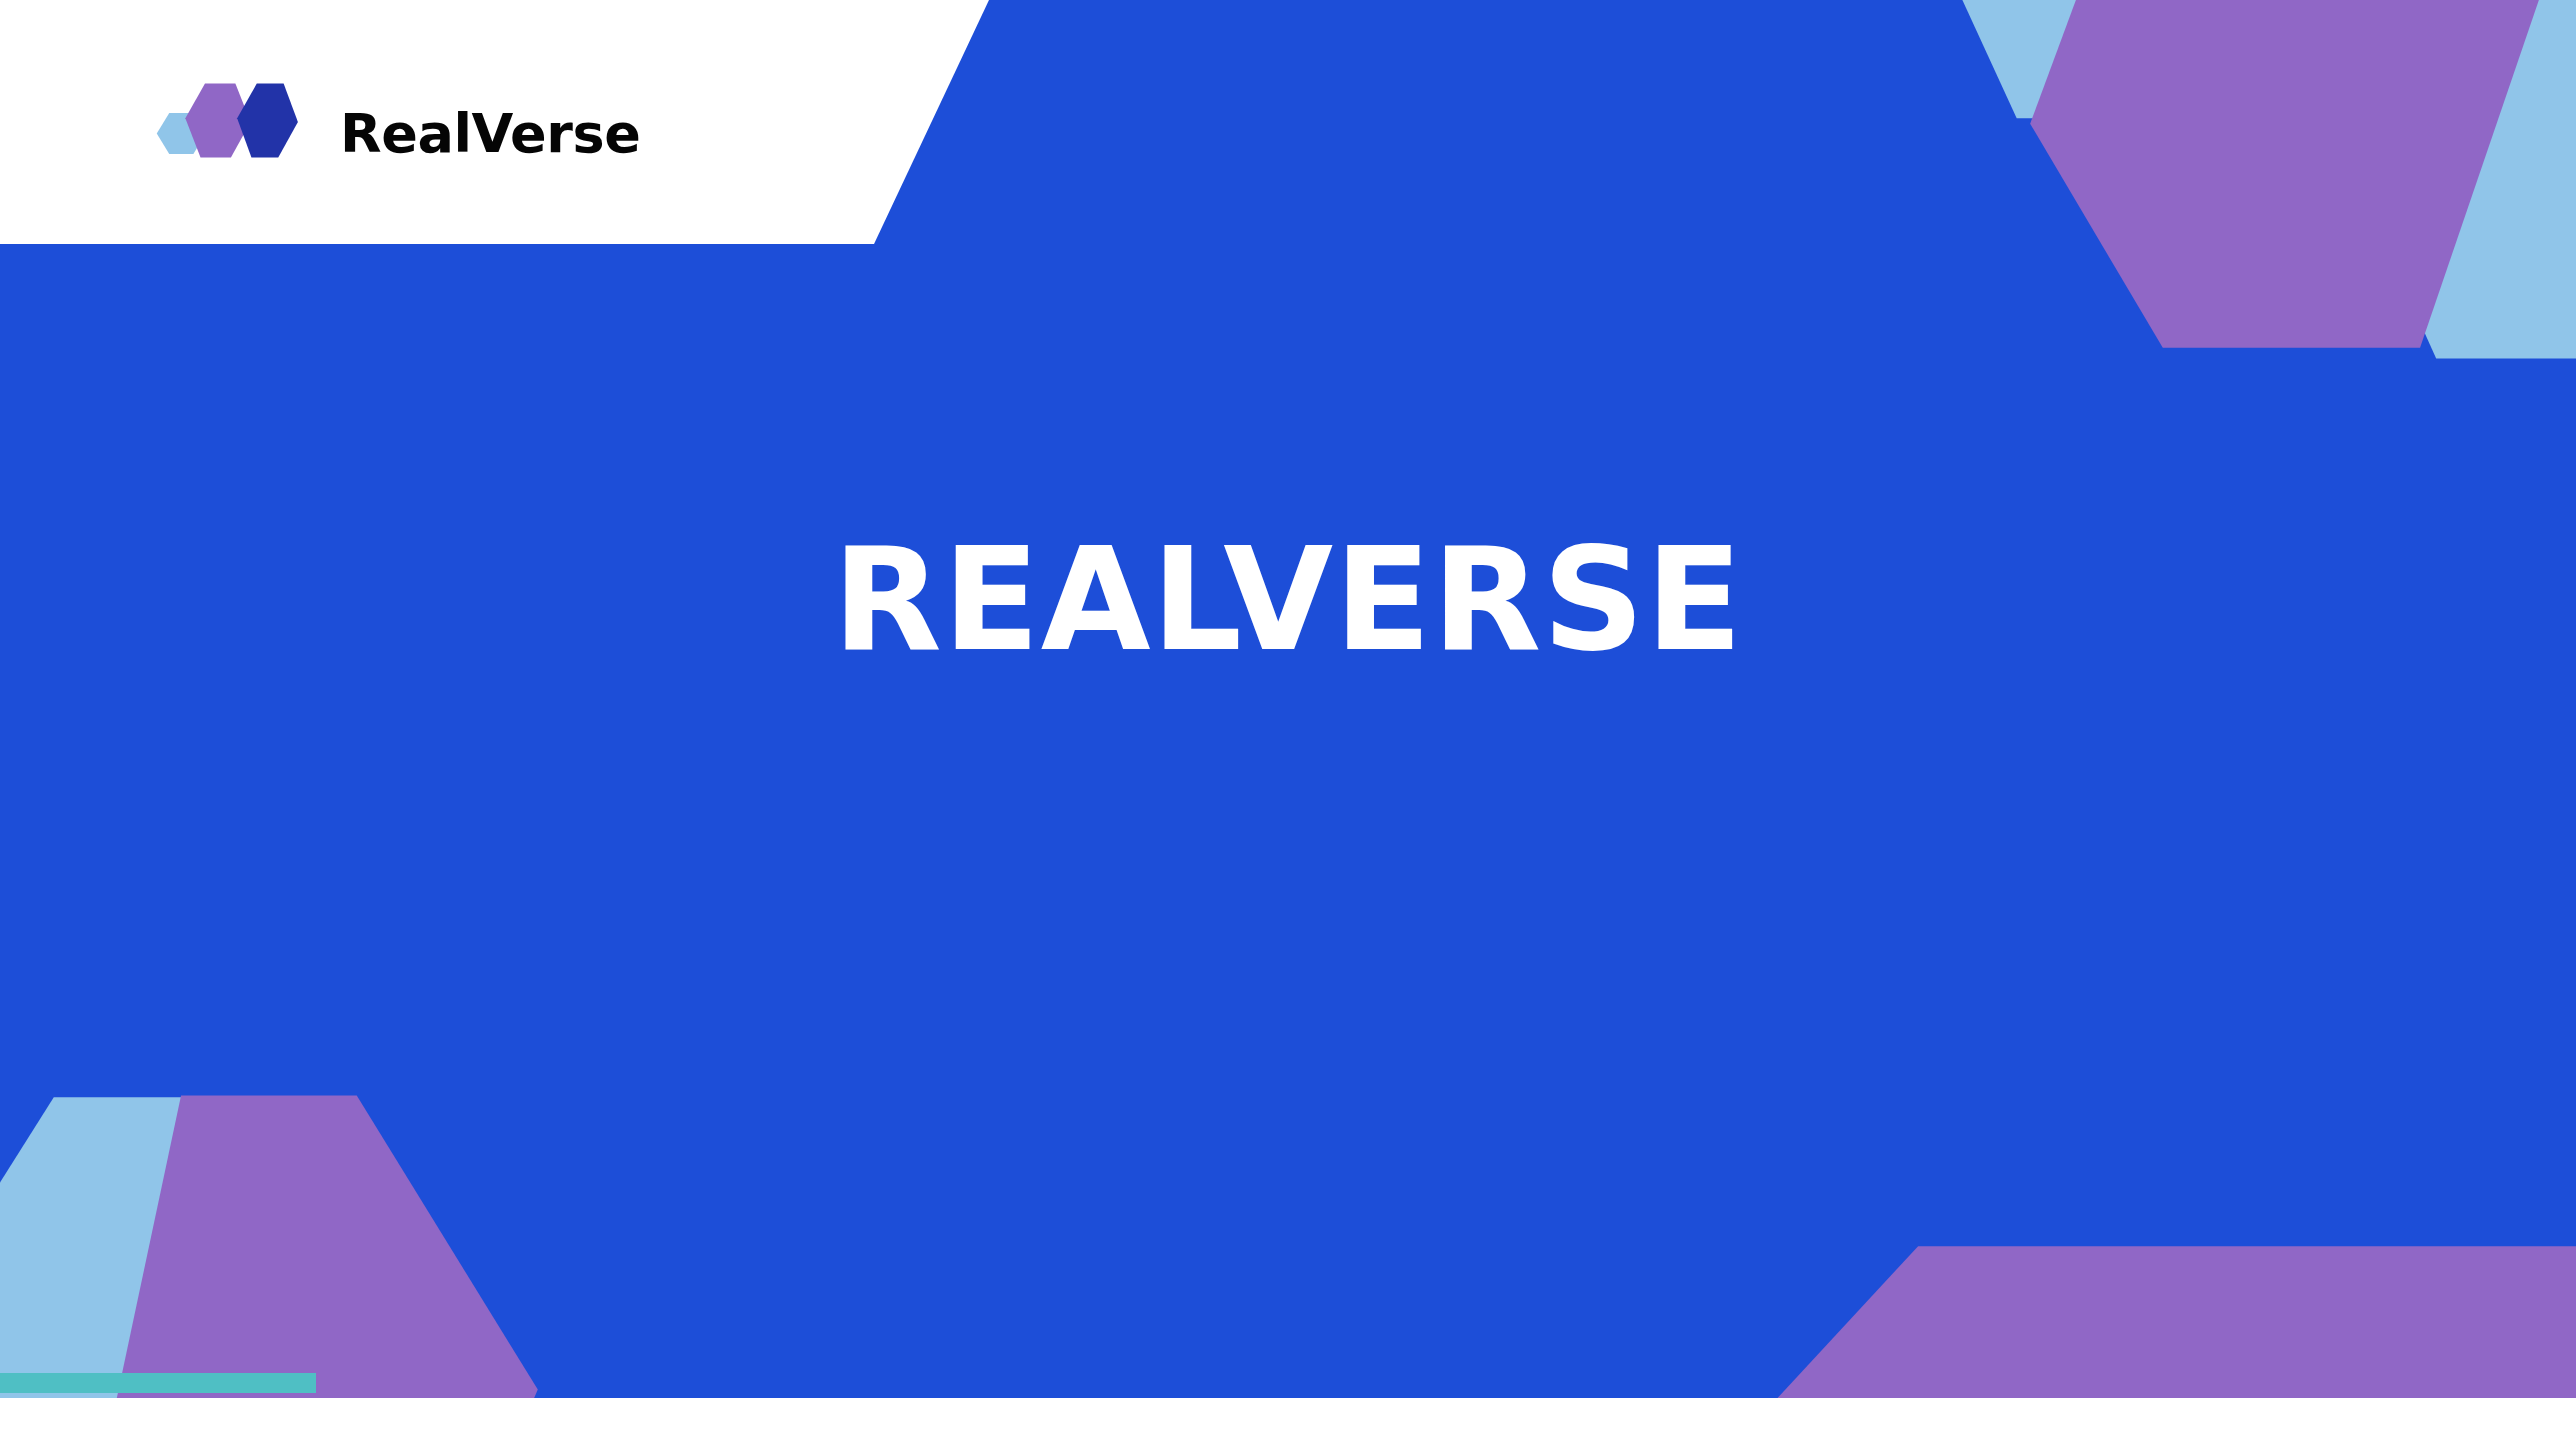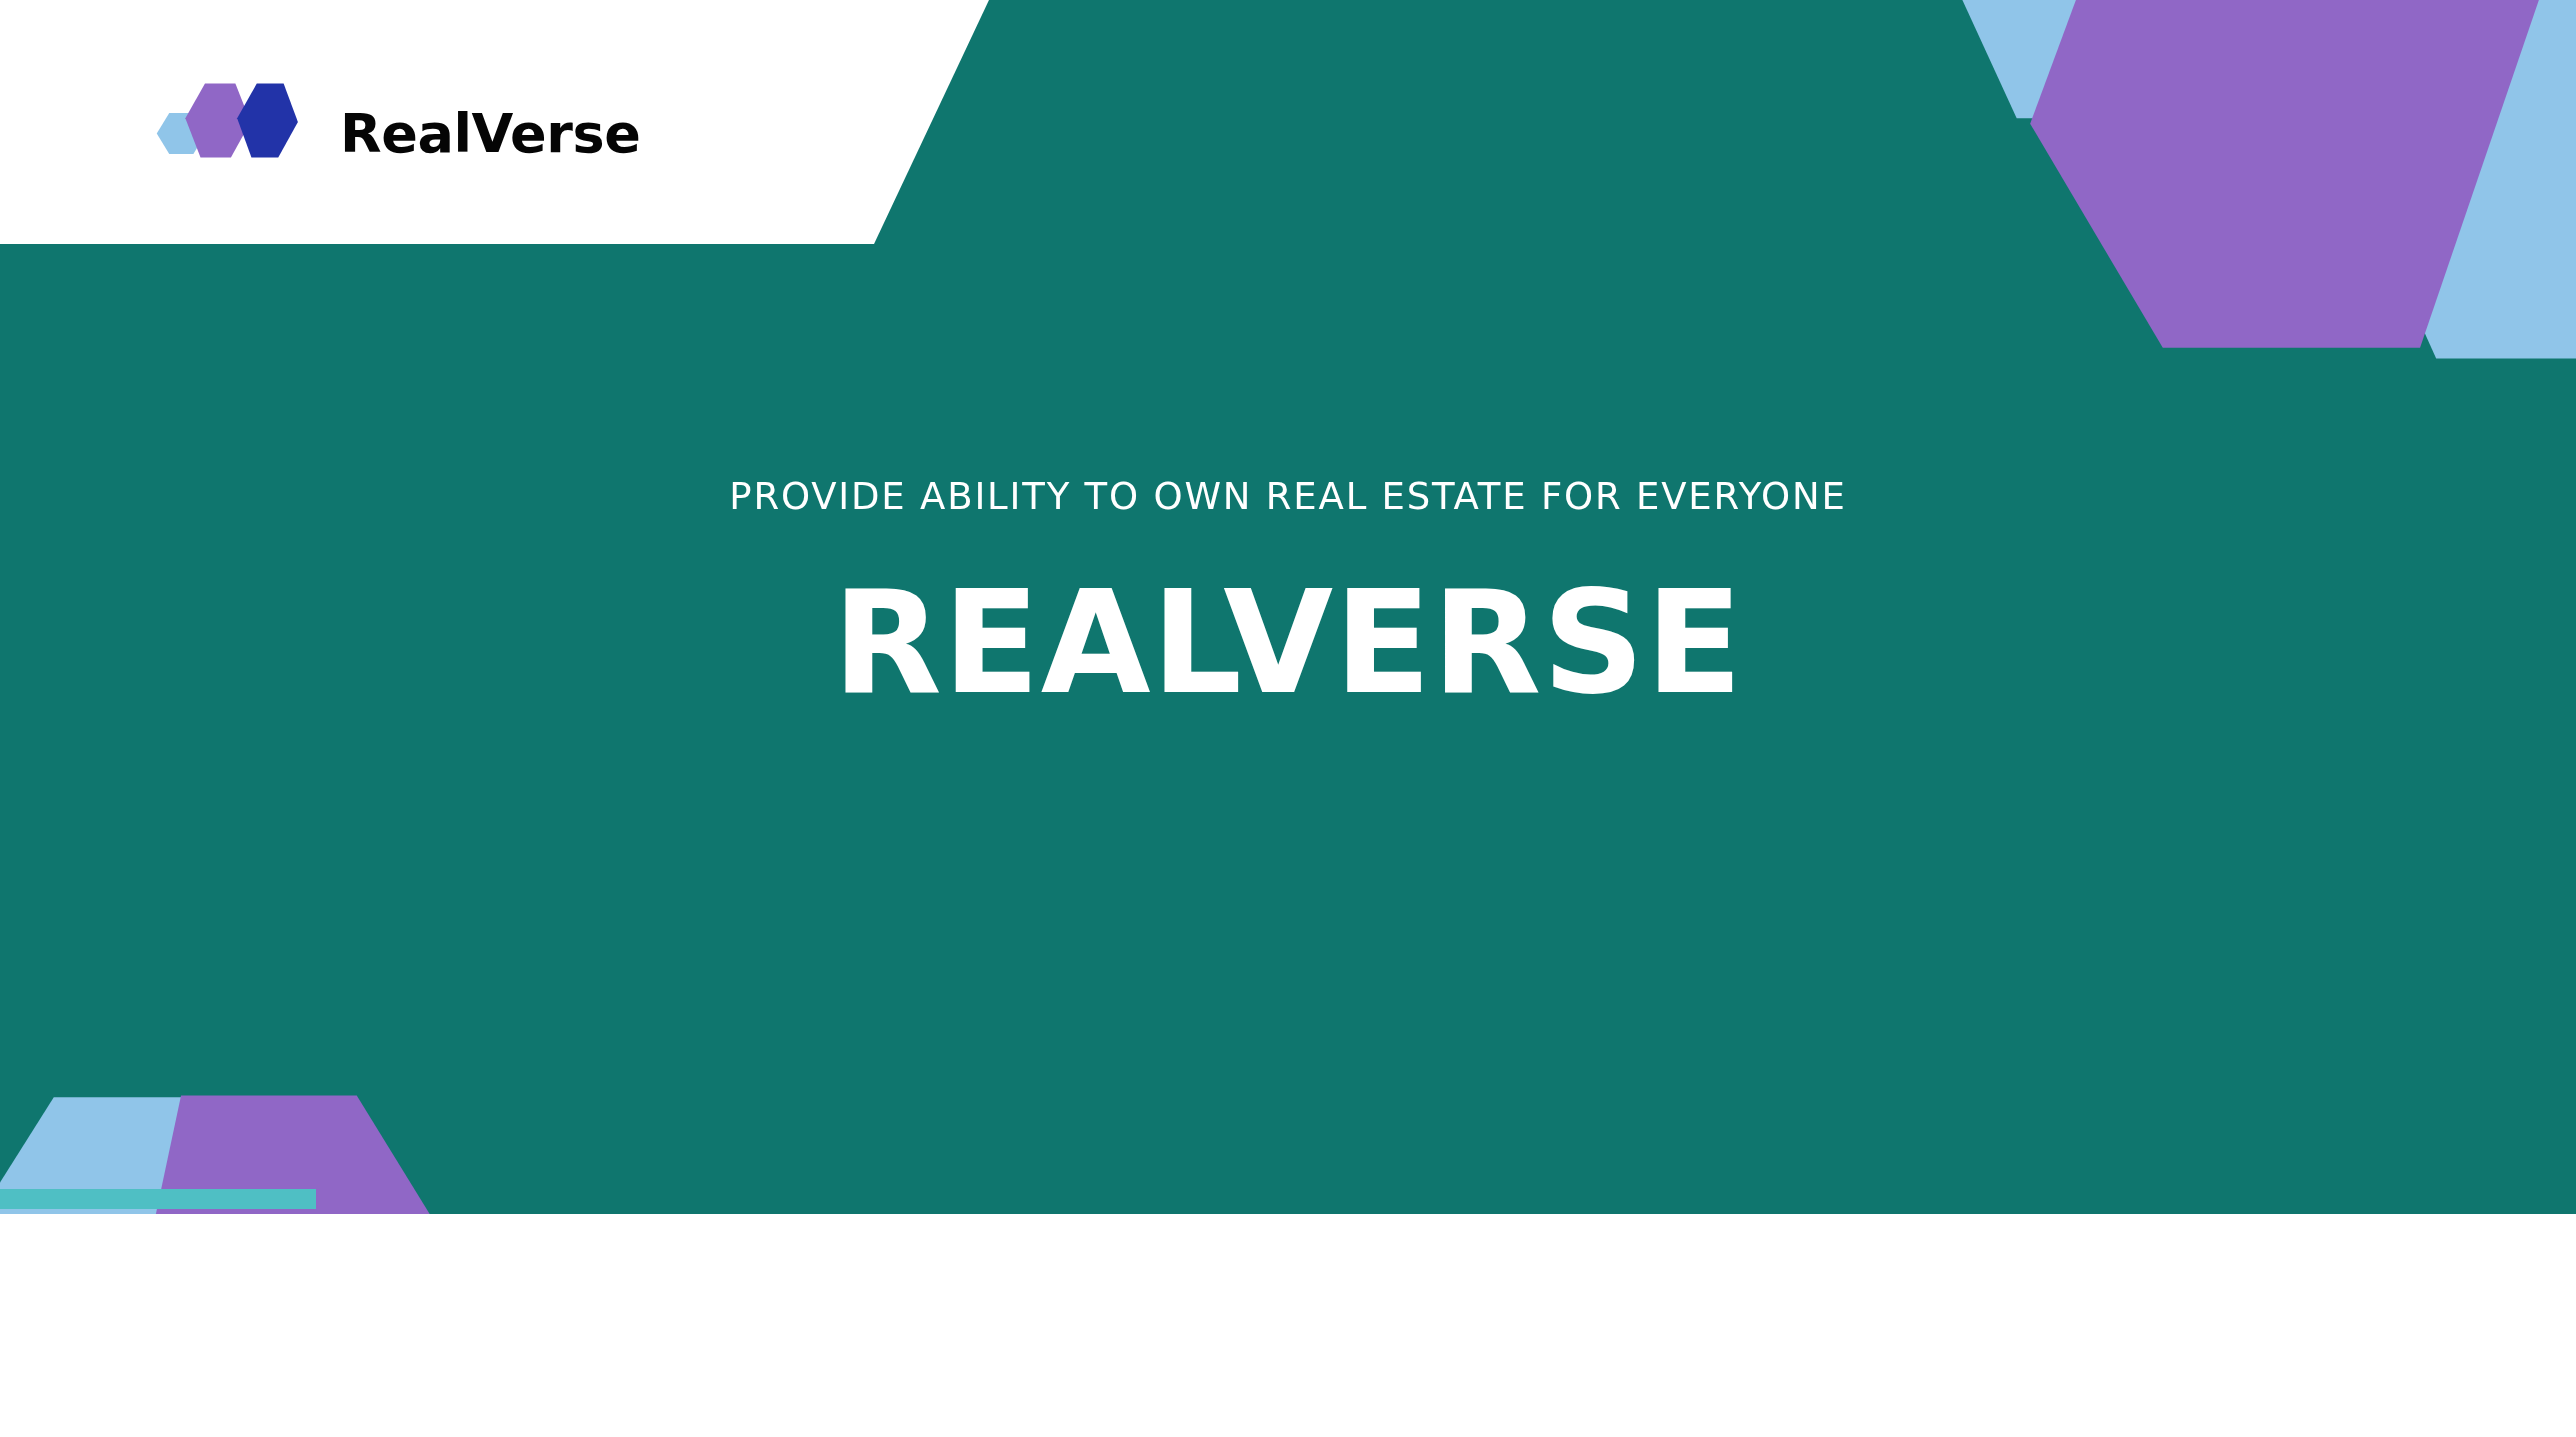--- a/index.html
+++ b/index.html
@@ -9,23 +9,23 @@
     background: #ffffff;
   }
   body {
     font-family: "Liberation Sans", sans-serif;
   }
 
   
   #slide {
     position: relative;
     width: 2576px;
-    height: 1214px;
+    height: 1398px;
     overflow: hidden;
-    background: #0f766e;
+    background: #1d4ed8;
   }
 
   
   .deco-layer {
     position: absolute;
     top: 0;
     left: 0;
     width: 2576px;
     height: 1438px;
     pointer-events: none;
@@ -160,20 +160,19 @@
 
       <polygon points="55,44 77,5 111,5 128,48 106,88 72,88" fill="#9067C6"></polygon>
 
       <polygon points="113,44 135,5 165,5 181,48 159,88 129,88" fill="#2233A8"></polygon>
     </svg>
 
     <div id="logo-wordmark">RealVerse</div>
   </div>
 
   <div id="hero">
-    <div id="hero-tagline">PROVIDE ABILITY TO OWN REAL ESTATE FOR EVERYONE</div>
     <div id="hero-title">REALVERSE</div>
   </div>
 
   <div id="teal-strip"></div>
 
 </div>
 
 
 </body></html>

